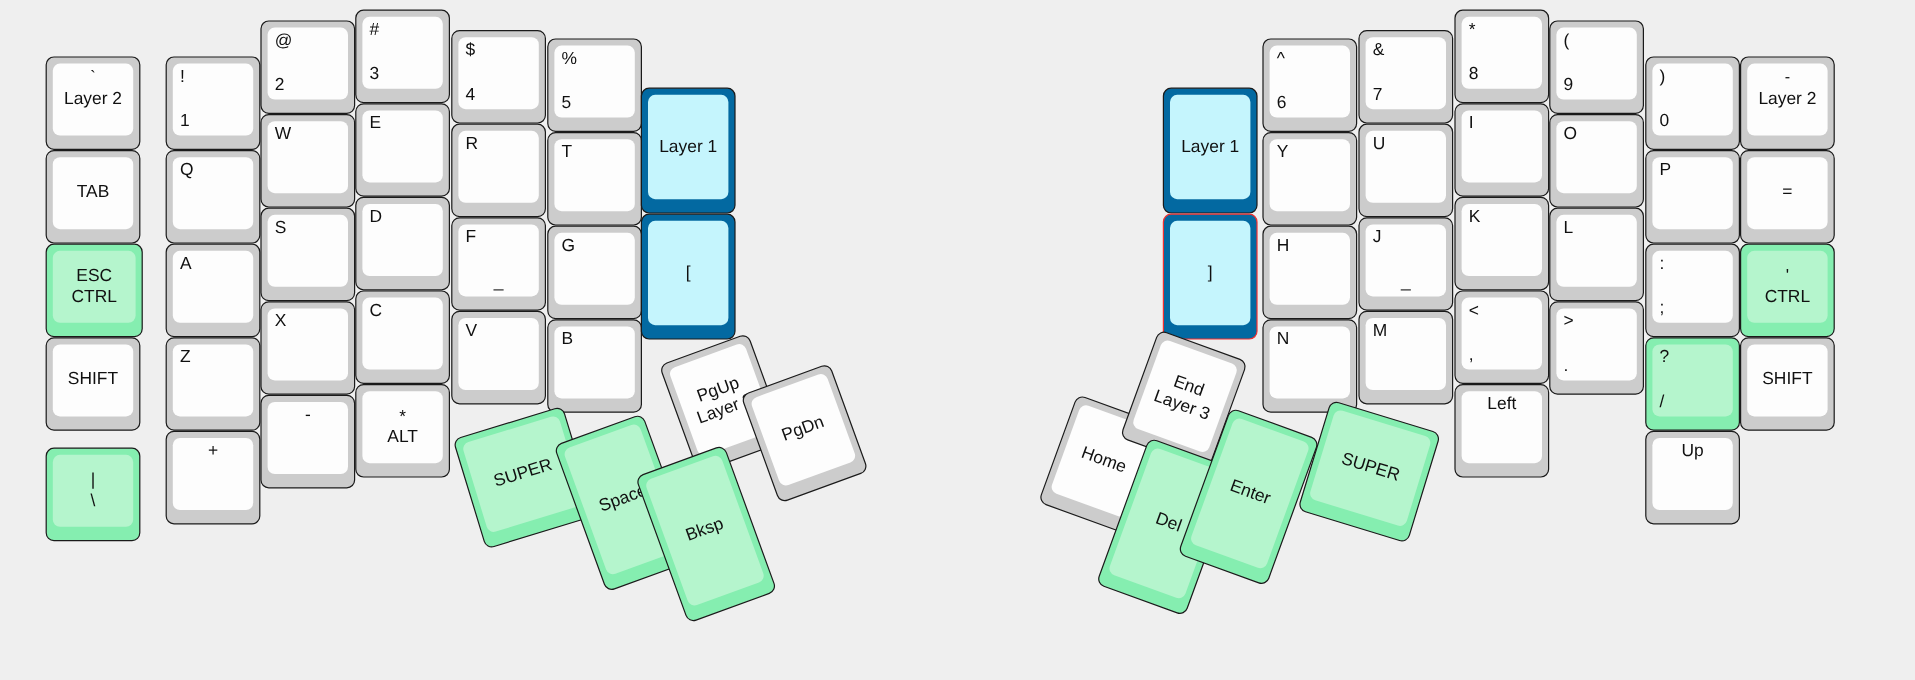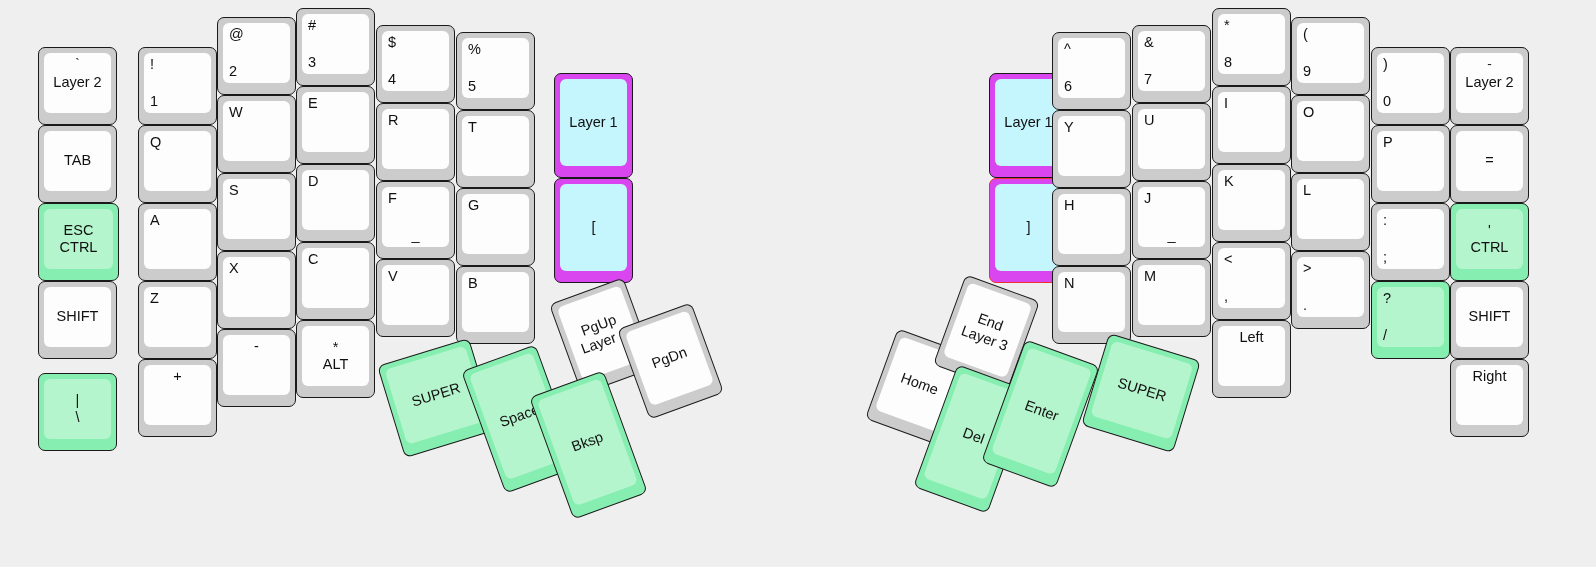--- a/index.html
+++ b/index.html
@@ -25,21 +25,21 @@
     box-sizing:border-box;
     border-radius:6px;
     background:#fdfdfd;
     position:relative;
     display:flex;
     flex-direction:column;
   }
   
   .key.green{background:#85eeb0;border-color:#1a1a1a;}
   .key.green > .cap{background:#b5f5cd;}
-  .key.cyan{background:#d946ef;border-color:#1a1a1a;margin-left:20px;}
+  .key.cyan{background:#0369a1;border-color:#1a1a1a;}
   .key.cyan > .cap{background:#c5f5fd;}
   .key.sel{border-color:#f03030;}
 
   .lbl{
     position:absolute;
     font-size:14.5px;
     color:#101010;
     line-height:1.05;
     white-space:nowrap;
   }
@@ -356,44 +356,44 @@
         <span class="lbl tl">:</span>
         <span class="lbl bl">;</span>
       </div>
     </div>
     <div class="key green" style="left: 1371px; top: 281px; width: 79px; height: 78px;">
       <div class="cap">
         <span class="lbl tl">?</span>
         <span class="lbl bl">/</span>
       </div>
     </div>
+    <div class="key" style="left: 1371px; top: 359px; width: 79px; height: 78px;">
+      <div class="cap">
+        <span class="lbl tc">Up</span>
+      </div>
+    </div>
     <div class="key" style="left: 1450px; top: 47px; width: 79px; height: 78px;">
       <div class="cap">
         <span class="lbl tc sub">-</span>
         <span class="lbl cc">Layer 2</span>
       </div>
     </div>
     <div class="key" style="left: 1450px; top: 125px; width: 79px; height: 78px;">
       <div class="cap">
         <span class="lbl cc">=</span>
       </div>
     </div>
     <div class="key green" style="left: 1450px; top: 203px; width: 79px; height: 78px;">
       <div class="cap">
         <span class="lbl cc two">'<br><span>CTRL</span></span>
       </div>
     </div>
     <div class="key" style="left: 1450px; top: 281px; width: 79px; height: 78px;">
       <div class="cap">
         <span class="lbl cc">SHIFT</span>
-      </div>
-    </div>
-    <div class="key" style="left: 1450px; top: 359px; width: 79px; height: 78px;">
-      <div class="cap">
-        <span class="lbl tc">Right</span>
       </div>
     </div>
     <div class="key" style="left: 879px; top: 339px; width: 79px; height: 96px; transform: rotate(20deg);">
       <div class="cap">
         <span class="lbl cc">Home</span>
       </div>
     </div>
     <div class="key" style="left: 947px; top: 285px; width: 79px; height: 96px; transform: rotate(20deg);">
       <div class="cap">
         <span class="lbl cc two">End<br><span>Layer 3</span></span>

